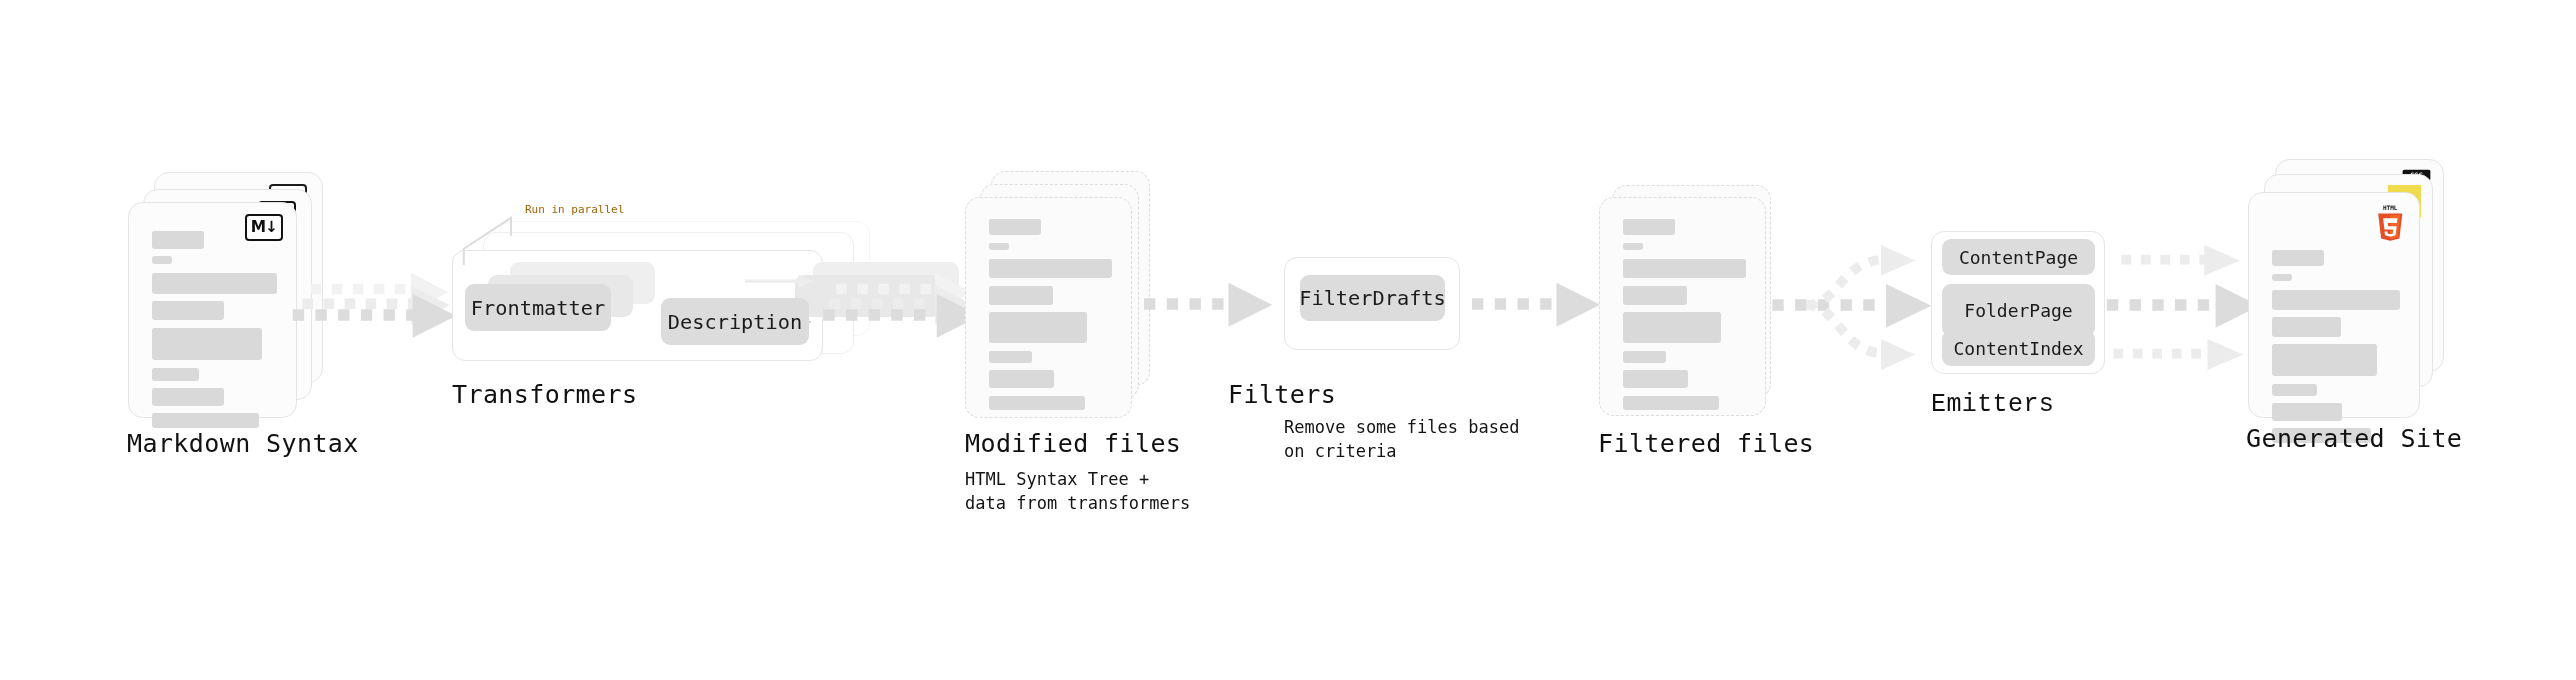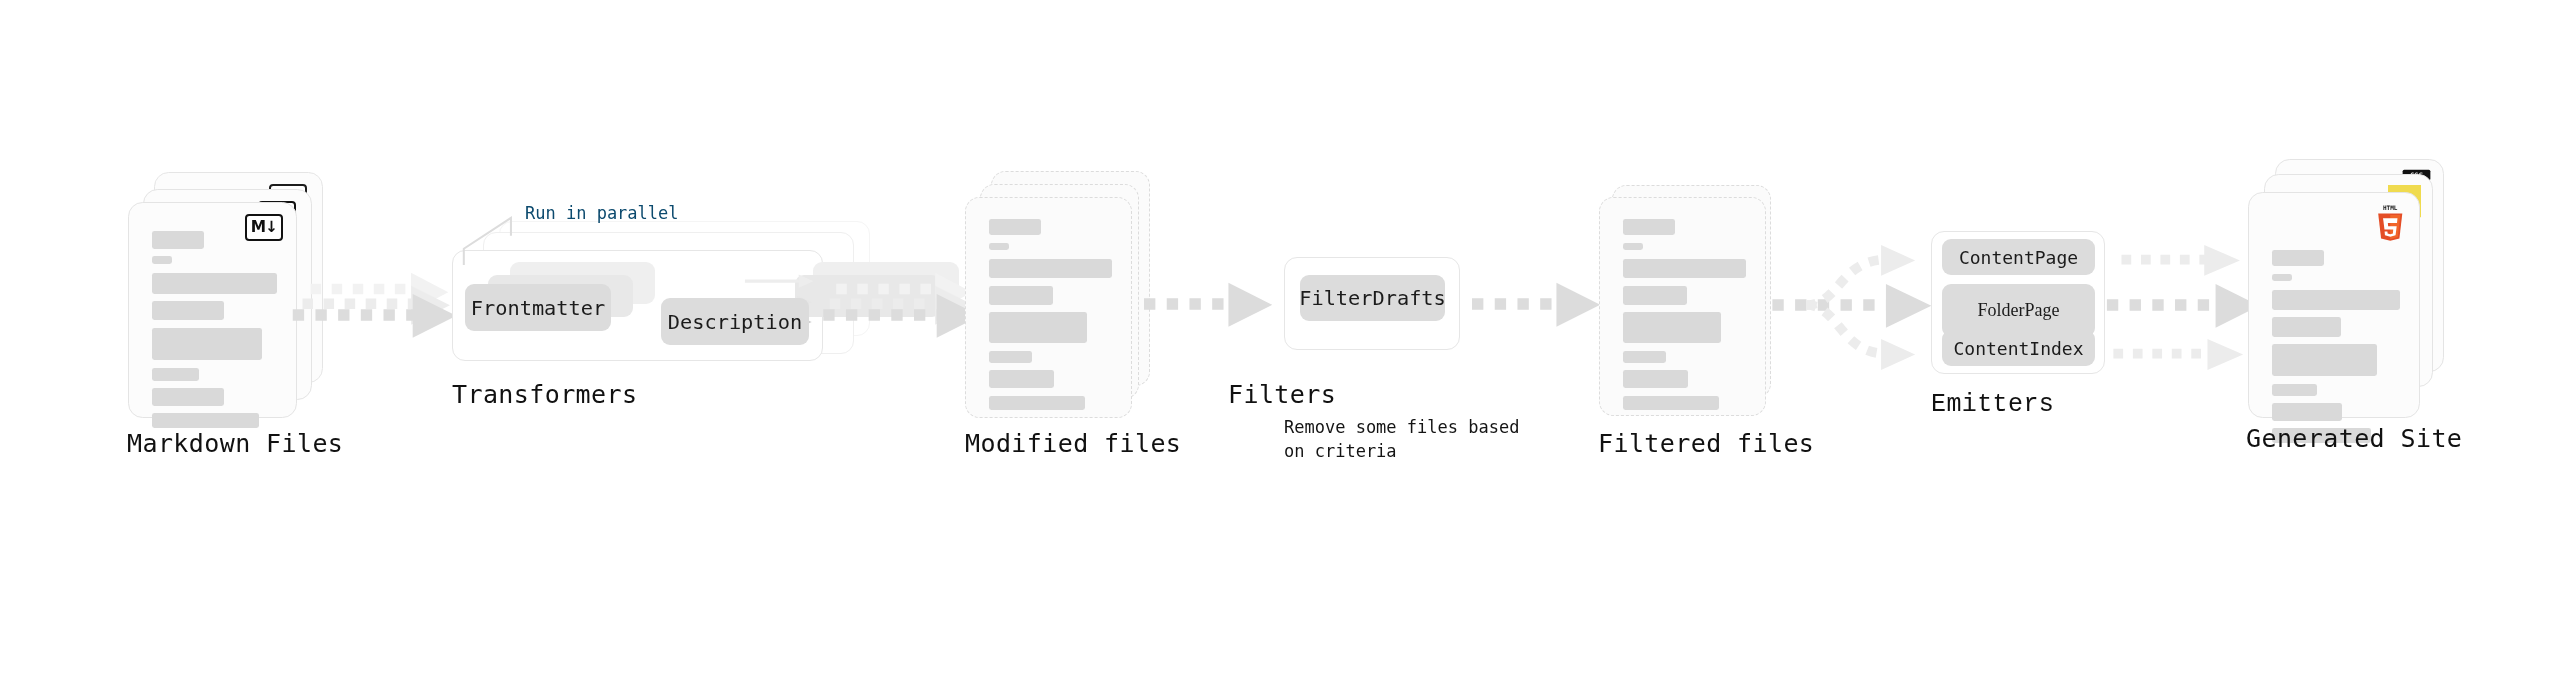--- a/index.html
+++ b/index.html
@@ -72,22 +72,22 @@
   }
   .caption-sub{
     position:absolute;
     font-size:17px;
     line-height:23.6px;
     color:#141414;
     white-space:pre;
   }
   .paralabel{
     position:absolute;
-    font-size:17px;
-    color:#0c4a6e;
+    font-size:11px;
+    color:#a16207;
     white-space:nowrap;
   }
   svg{position:absolute;overflow:visible;}
 </style>
 </head>
 <body>
 
 <div id="stage">
 
   <div class="docstack">
@@ -110,21 +110,21 @@
         <div class="bar" style="width:19.5px;height:7.3px;margin-bottom:9.8px;"></div>
         <div class="bar" style="width:100%;height:20.3px;"></div>
         <div class="bar" style="width:58%;height:19.5px;"></div>
         <div class="bar" style="width:88%;height:32.5px;"></div>
         <div class="bar" style="width:38%;height:13px;"></div>
         <div class="bar" style="width:58%;height:18px;"></div>
         <div class="bar" style="width:86%;height:14.6px;"></div>
       </div>
     </div>
   </div>
-  <div class="caption-title" style="left:127px;top:429px;">Markdown Files</div>
+  <div class="caption-title" style="left:127px;top:429px;">Markdown Syntax</div>
 
   <svg style="left:302px;top:268px;" width="163" height="81" viewBox="0 0 200 100">
     <line x1="10" y1="26" x2="140" y2="26" stroke="#f2f2f2" stroke-width="13" stroke-dasharray="13 13"></line>
     <polygon points="134,6 180,30 134,54" fill="#f2f2f2"></polygon>
     <line x1="0" y1="44" x2="140" y2="44" stroke="#ececec" stroke-width="13" stroke-dasharray="13 13"></line>
     <polygon points="134,22 182,46 134,70" fill="#ececec"></polygon>
     <line x1="-12" y1="58" x2="142" y2="58" stroke="#dcdcdc" stroke-width="14" stroke-dasharray="14 14"></line>
     <polygon points="136,32 190,59 136,86" fill="#dcdcdc"></polygon>
   </svg>
 
@@ -182,20 +182,22 @@
         <div class="bar" style="width:100%;height:19.5px;"></div>
         <div class="bar" style="width:52%;height:19.5px;"></div>
         <div class="bar" style="width:80%;height:31px;"></div>
         <div class="bar" style="width:35%;height:12.2px;"></div>
         <div class="bar" style="width:53%;height:18px;"></div>
         <div class="bar" style="width:78%;height:14.6px;"></div>
       </div>
     </div>
   </div>
   <div class="caption-title" style="left:965px;top:429px;">Modified files</div>
+  <div class="caption-sub" style="left:965px;top:468px;">HTML Syntax Tree +
+data from transformers</div>
 
   <svg style="left:1144px;top:286px;" width="138" height="57" viewBox="0 0 170 70">
     <line x1="0" y1="22" x2="110" y2="22" stroke="#dcdcdc" stroke-width="14" stroke-dasharray="14 14"></line>
     <polygon points="104,-4 158,23 104,50" fill="#dcdcdc"></polygon>
   </svg>
 
   <div class="gbox" style="left:1284px;top:257px;width:176px;height:93px;"></div>
   <div class="chip" style="left:1300px;top:275px;width:145px;height:46px;">
     <span>FilterDrafts</span>
   </div>
@@ -231,21 +233,21 @@
     <path d="M42 90 C82 90, 84 34, 140 34" fill="none" stroke="#ececec" stroke-width="12" stroke-dasharray="12 12"></path>
     <polygon points="134,16 176,35 134,54" fill="#ececec"></polygon>
     <path d="M42 90 C82 90, 84 150, 140 150" fill="none" stroke="#ececec" stroke-width="12" stroke-dasharray="12 12"></path>
     <polygon points="134,132 176,151 134,170" fill="#ececec"></polygon>
   </svg>
 
   <div class="gbox" style="left:1931px;top:231px;width:174px;height:143px;"></div>
   <div class="chip" style="left:1942px;top:239px;width:153px;height:36px;font-size:18px;">
     <span>ContentPage</span>
   </div>
-  <div class="chip" style="left:1942px;top:284px;width:153px;height:53px;font-size:18px;font-family:Liberation Serif, serif;">
+  <div class="chip" style="left:1942px;top:284px;width:153px;height:53px;font-size:18px;">
     <span>FolderPage</span>
   </div>
   <div class="chip" style="left:1942px;top:330px;width:153px;height:36px;font-size:18px;">
     <span>ContentIndex</span>
   </div>
   <div class="caption-title" style="left:1931px;top:390px;font-family:Liberation Mono, monospace;">Emitters</div>
 
   <svg style="left:2113px;top:232px;" width="163" height="146" viewBox="0 0 200 180">
     <line x1="10" y1="34" x2="118" y2="34" stroke="#ececec" stroke-width="12" stroke-dasharray="12 12"></line>
     <polygon points="112,16 156,35 112,54" fill="#ececec"></polygon>

